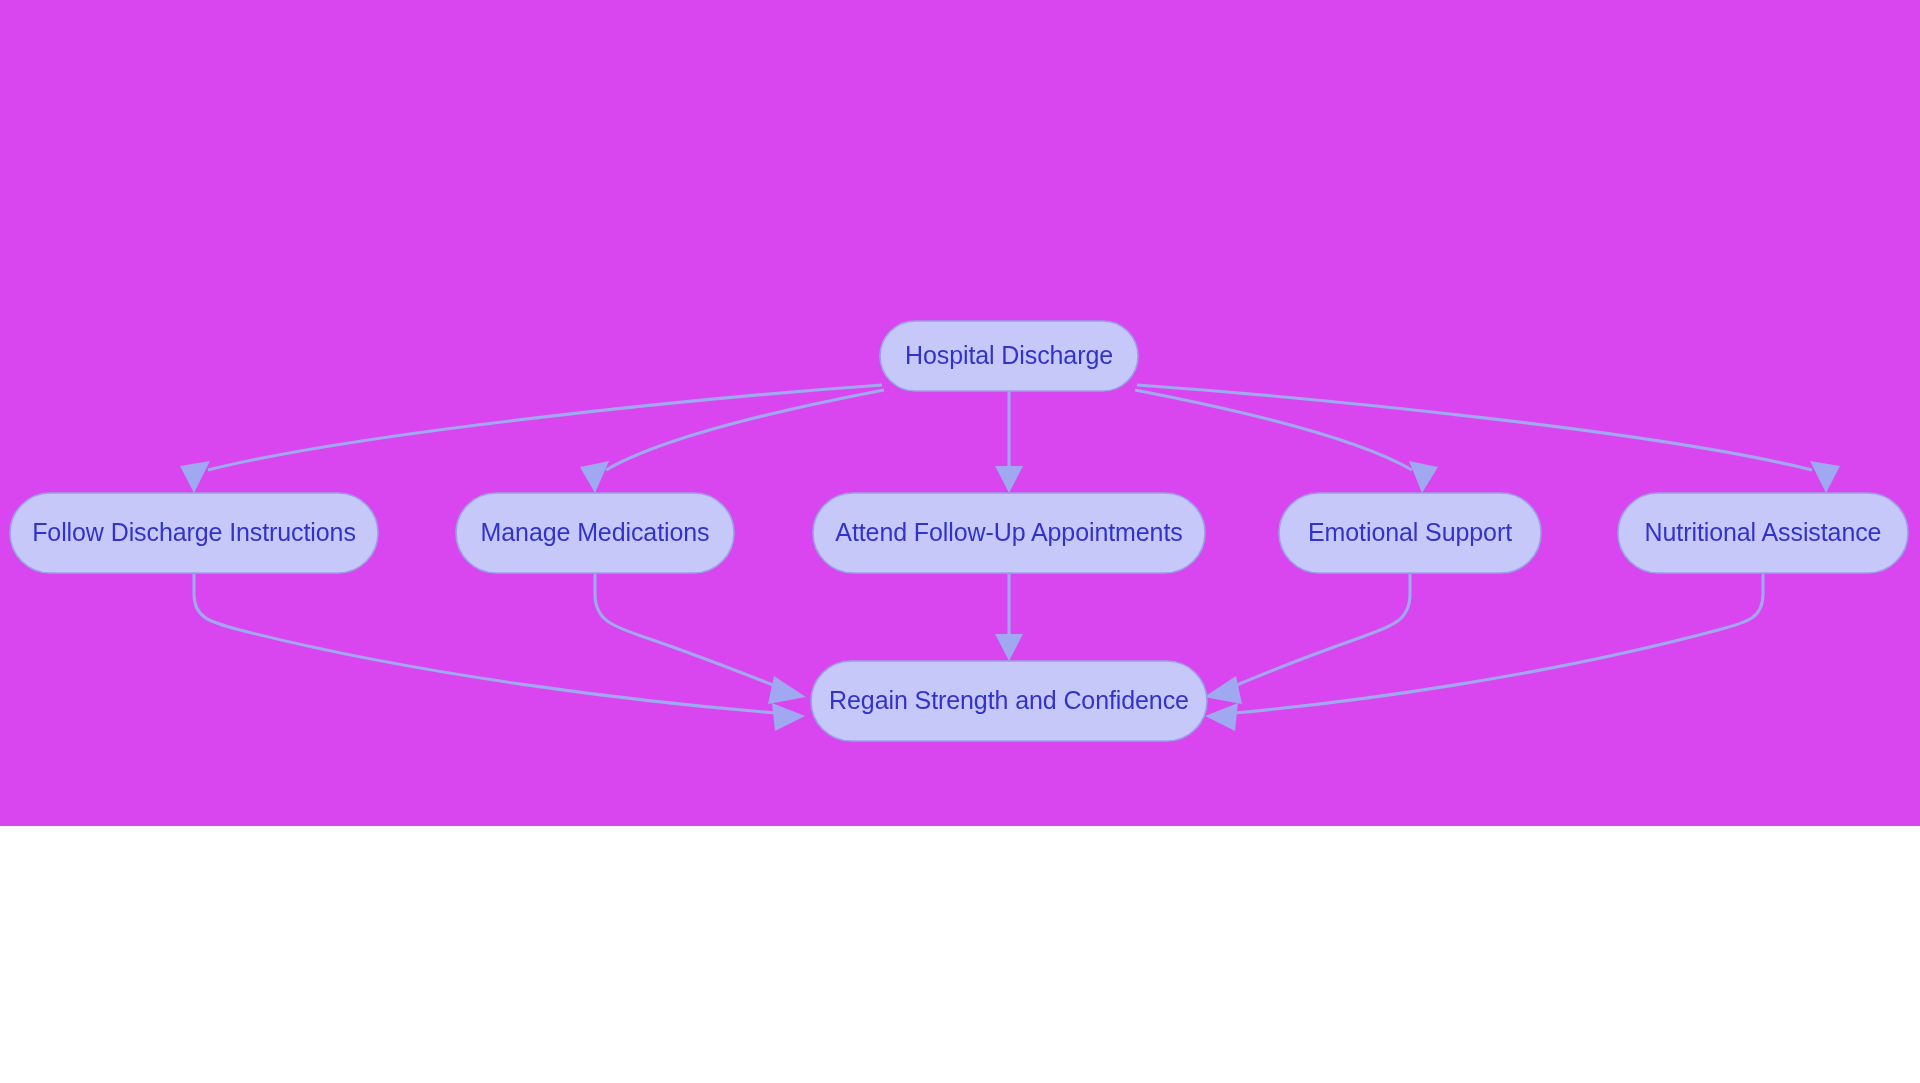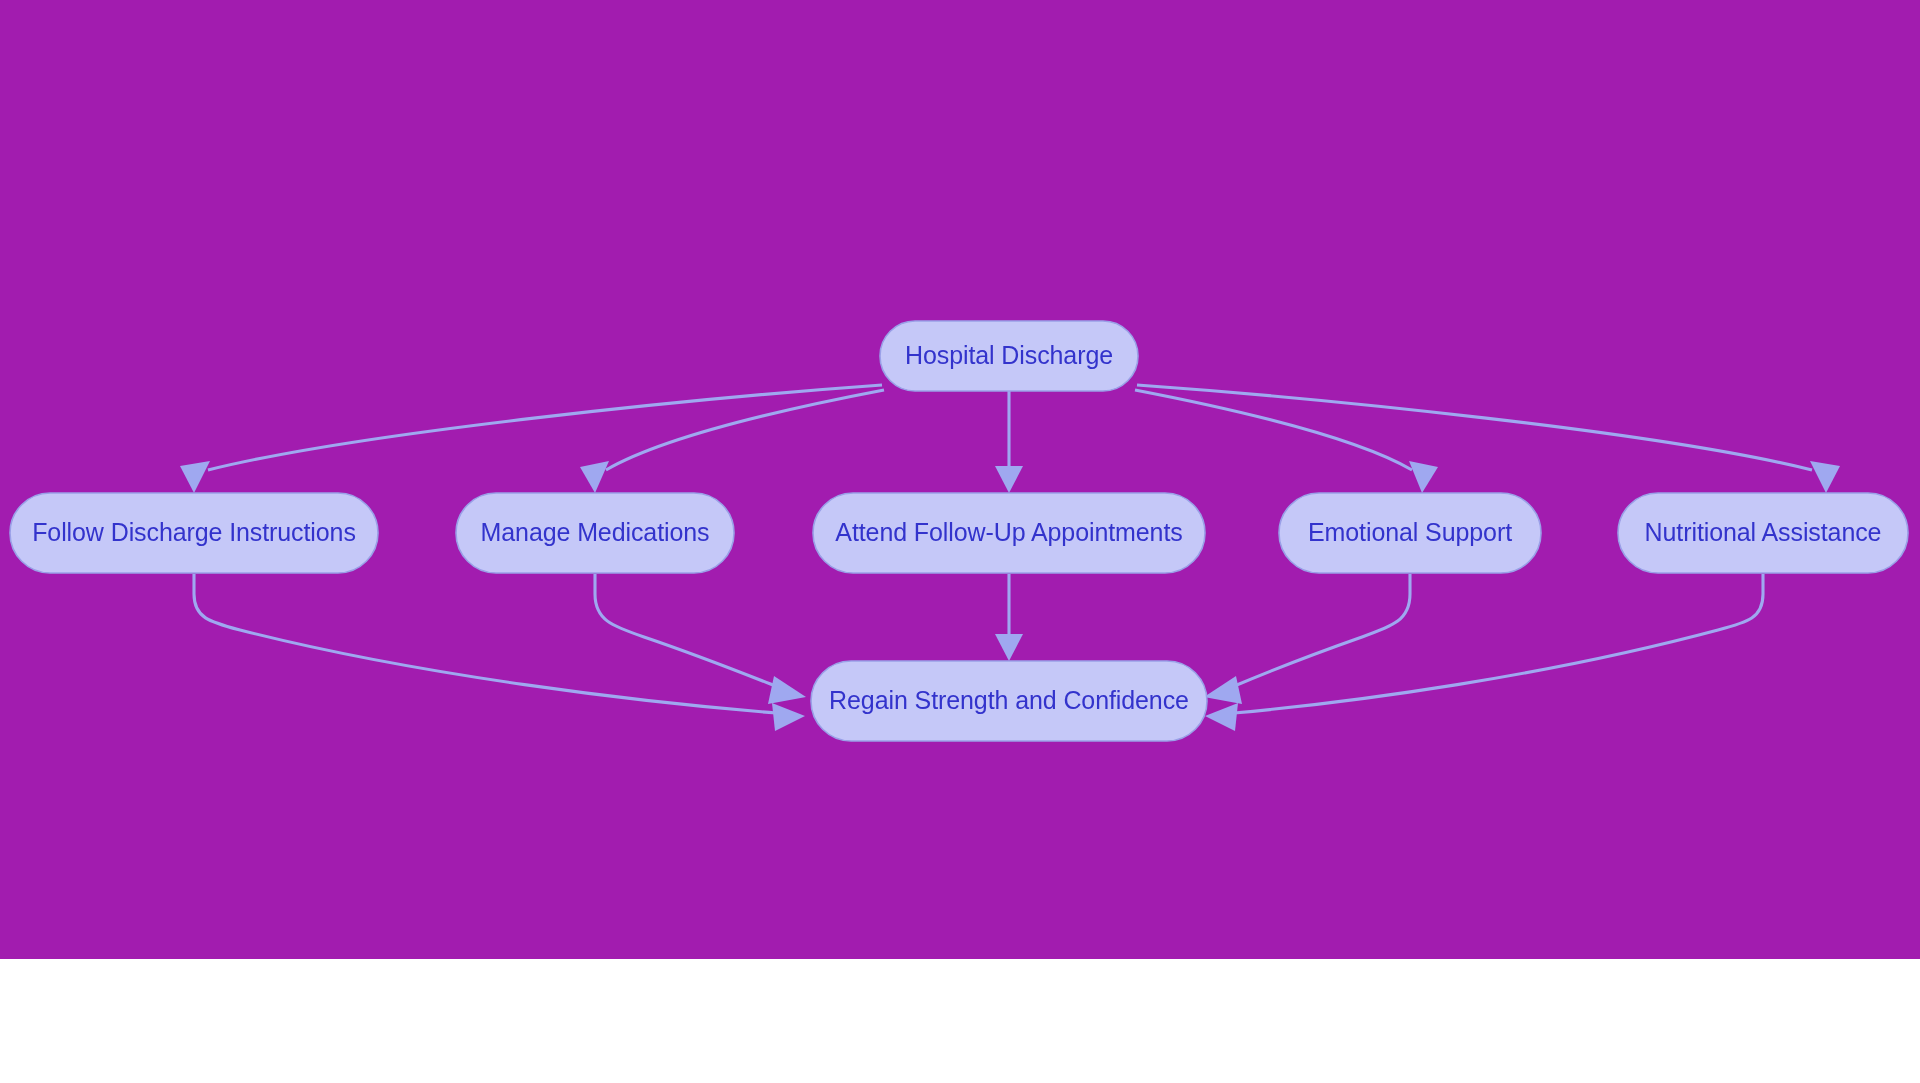--- a/index.html
+++ b/index.html
@@ -10,22 +10,22 @@
   }
   body {
     width: 1920px;
     height: 1083px;
     overflow: hidden;
     font-family: "Liberation Sans", "DejaVu Sans", sans-serif;
   }
   #diagram-root {
     position: relative;
     width: 1920px;
-    height: 959px;
-    background: #a21caf;
+    height: 826px;
+    background: #d946ef;
   }
   #flow-svg {
     position: absolute;
     top: 0;
     left: 0;
     width: 1920px;
     height: 1083px;
     display: block;
   }
   .node-shape {

